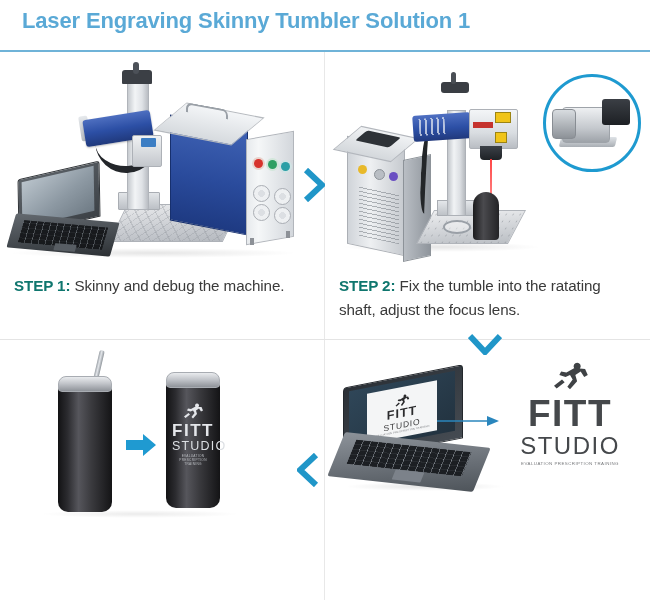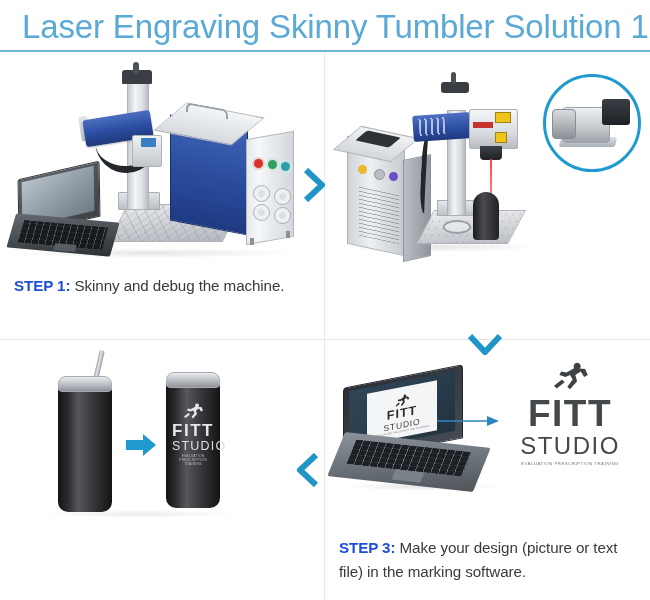--- a/index.html
+++ b/index.html
@@ -24,22 +24,22 @@
     position: absolute;
     left: 0; top: 0;
     width: 650px;
     height: 52px;
     box-sizing: border-box;
   }
   .header-title {
     position: absolute;
     left: 22px;
     top: 8px;
-    font-size: 33px;
-    font-weight: normal;
+    font-size: 22px;
+    font-weight: bold;
     color: #5aa9d6;
     letter-spacing: -0.15px;
     white-space: nowrap;
   }
   .header-rule {
     position: absolute;
     left: 0;
     top: 50px;
     width: 650px;
     height: 2px;
@@ -86,21 +86,21 @@
     position: absolute;
     left: 14px;
     right: 14px;
     font-size: 15.2px;
     line-height: 1.55;
     color: #3a3a3a;
     letter-spacing: -0.1px;
   }
   .caption .step {
     font-weight: bold;
-    color: #1d4ed8;
+    color: #0f766e;
   }
   .cap-tl { top: 222px; }
   .cap-tr { top: 222px; }
   .cap-bl { top: 196px; }
   .cap-br { top: 196px; }
 
   
   .stage {
     position: absolute;
     left: 0;
@@ -711,20 +711,23 @@
 
           <div class="s2-inset">
             <div class="s2-rot-base"></div>
             <div class="s2-rot-body"></div>
             <div class="s2-rot-chuck"></div>
             <div class="s2-rot-motor"></div>
           </div>
         </div>
       </div>
 
+      <div class="caption cap-tr">
+        <span class="step">STEP 2:</span><span> Fix the tumble into the ratating shaft, adjust the focus lens.</span>
+      </div>
     </div>
 
     <div class="cell cell-bl">
       <div class="stage stage-b">
         <div class="s4">
           <div class="s4-shadow"></div>
 
           <div class="straw"></div>
           <div class="tmb tmb1"></div>
           <div class="tmb-lid tmb1-lid"></div>
@@ -794,23 +797,20 @@
                          M13 22 l-9 7 3 3 9-7 z" fill="#3f4245"></path>
               </svg>
             </div>
             <div class="s3-logo-fitt">FITT</div>
             <div class="s3-logo-studio">STUDIO</div>
             <div class="s3-logo-tag">EVALUATION PRESCRIPTION TRAINING</div>
           </div>
         </div>
       </div>
 
-      <div class="caption cap-br">
-        <span class="step">STEP 3:</span><span> Make your design (picture or text file) in the marking software.</span>
-      </div>
     </div>
 
   </div>
 
   <div class="chev" style="left:303px; top:168px;">
     <svg viewBox="0 0 22 34" width="22" height="34">
       <path d="M3 2 L19 17 L3 32" stroke="#2096c8" stroke-width="6" fill="none" stroke-linecap="butt" stroke-linejoin="miter"></path>
     </svg>
   </div>
 

